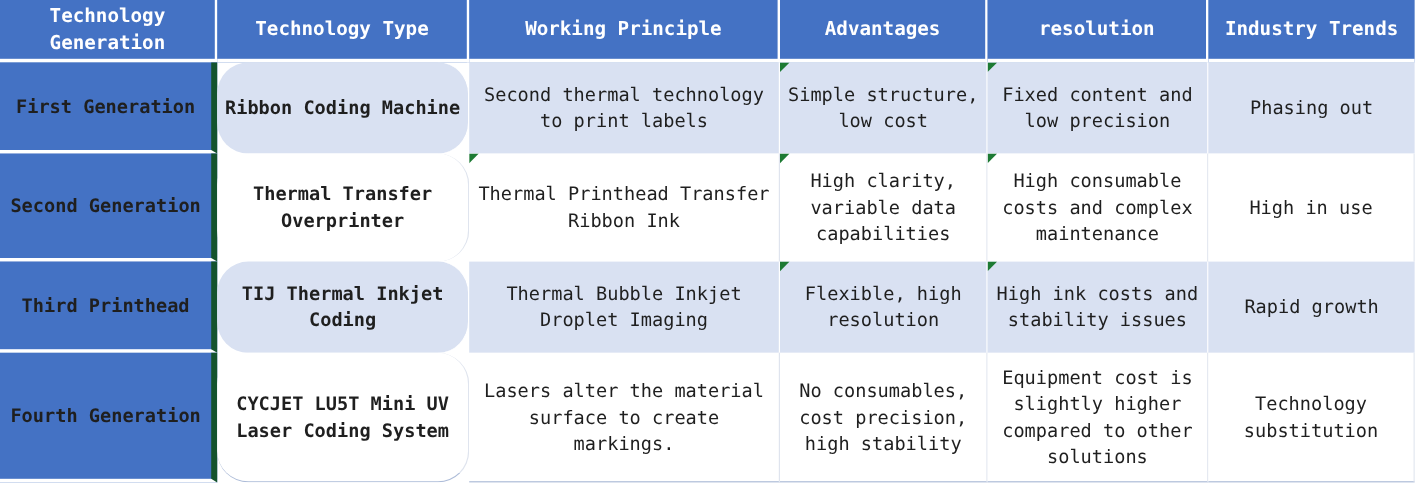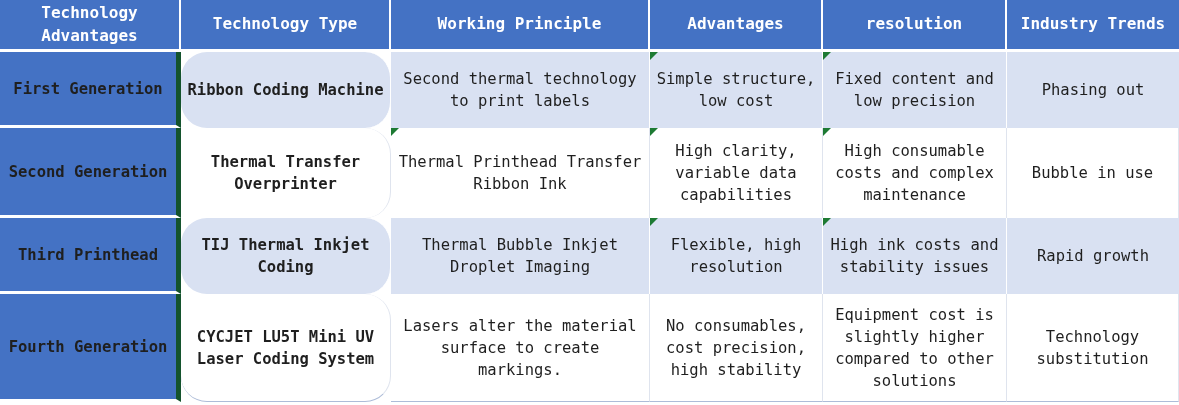--- a/index.html
+++ b/index.html
@@ -113,21 +113,21 @@
     <colgroup>
       <col class="c0">
         <col class="c1">
         <col class="c2">
         <col class="c3">
         <col class="c4">
         <col class="c5">
     </colgroup>
     <tbody>
       <tr class="header-row">
-        <td>Technology Advantages</td>
+        <td>Technology Generation</td>
         <td>Technology Type</td>
         <td>Working Principle</td>
         <td>Advantages</td>
         <td>resolution</td>
         <td class="last">Industry Trends</td>
       </tr>
 
       <tr class="band r1">
         <td class="gen">First Generation</td>
         <td class="data ttype">Ribbon Coding Machine</td>
@@ -154,21 +154,21 @@
           <span>Thermal Printhead Transfer Ribbon Ink</span>
         </td>
         <td class="data">
           <span class="tri"></span>
           <span>High clarity, variable data capabilities</span>
         </td>
         <td class="data">
           <span class="tri"></span>
           <span>High consumable costs and complex maintenance</span>
         </td>
-        <td class="data last">Bubble in use</td>
+        <td class="data last">High in use</td>
       </tr>
 
       <tr class="band r3">
         <td class="gen">Third Printhead</td>
         <td class="data ttype">TIJ Thermal Inkjet Coding</td>
         <td class="data">Thermal Bubble Inkjet Droplet Imaging</td>
         <td class="data">
           <span class="tri"></span>
           <span>Flexible, high resolution</span>
         </td>

